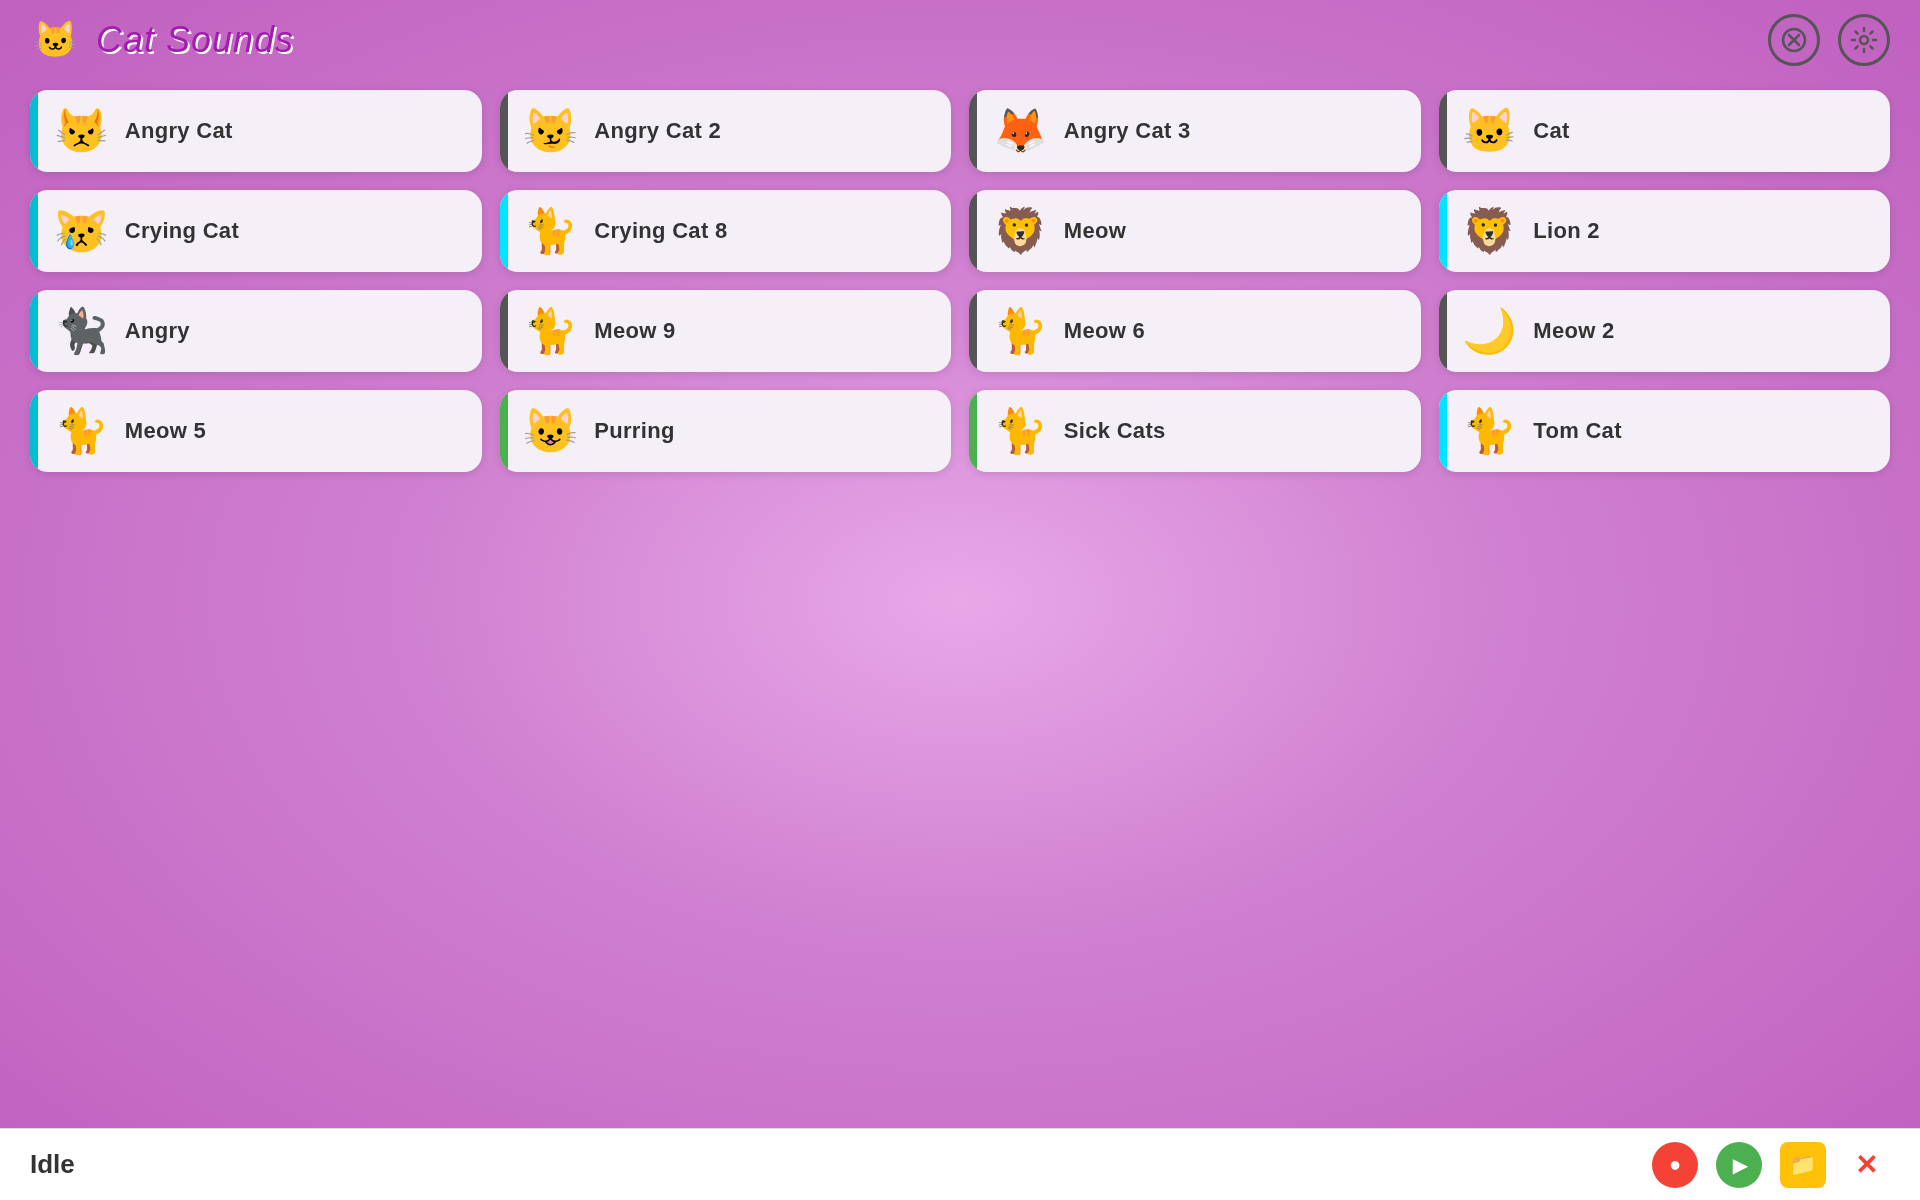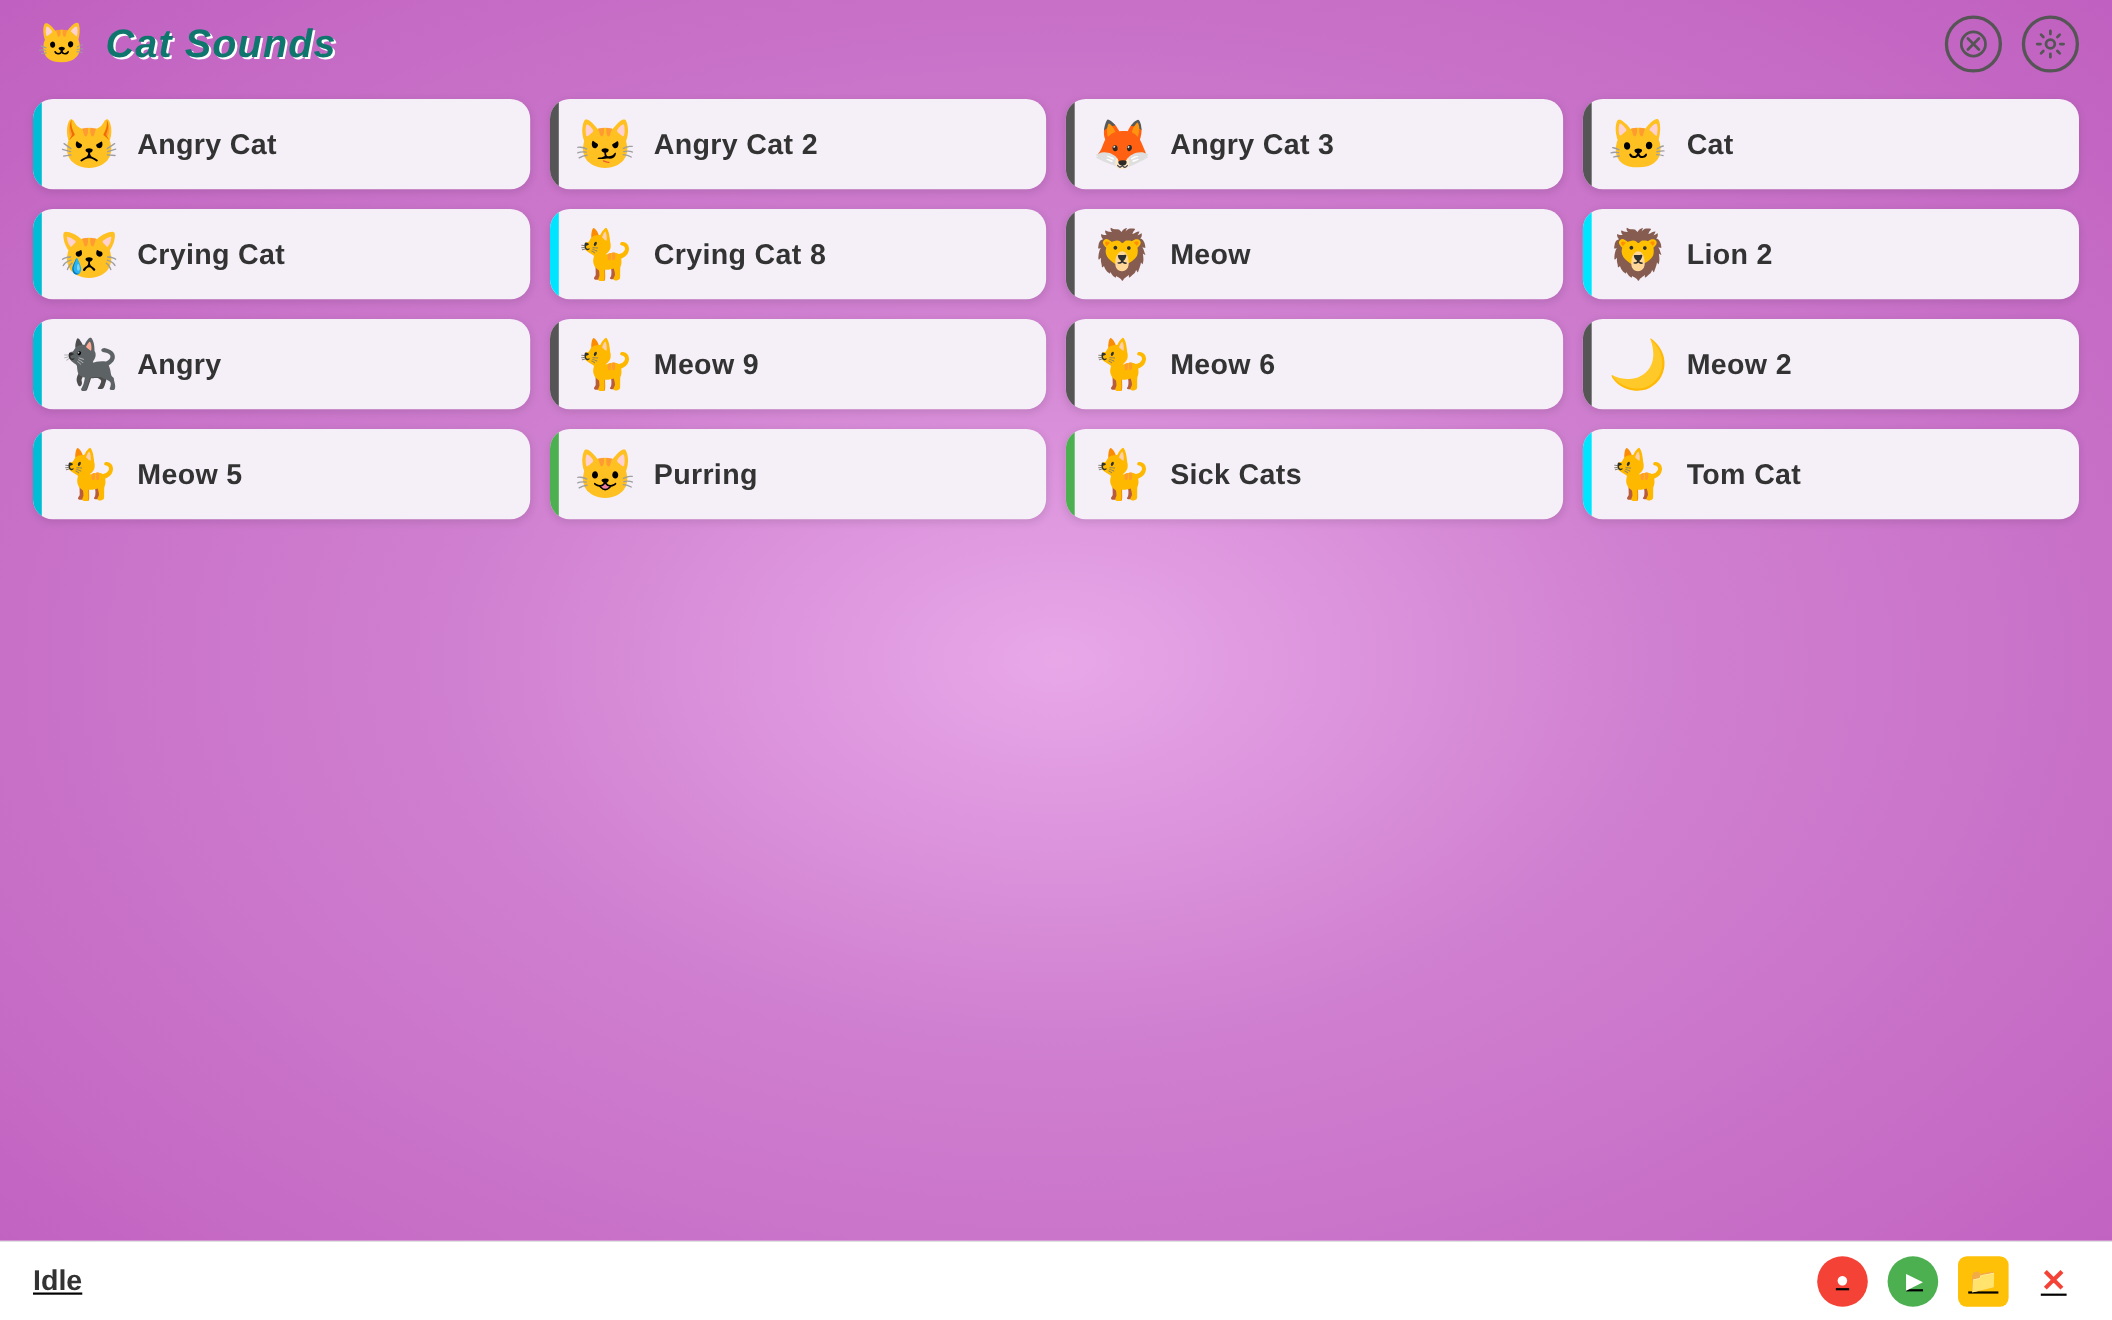--- a/index.html
+++ b/index.html
@@ -29,22 +29,22 @@
     .app-icon {
       width: 52px;
       height: 52px;
       font-size: 36px;
       display: flex;
       align-items: center;
       justify-content: center;
     }
     .app-title {
       font-size: 36px;
-      font-weight: 700;
-      color: #0f766e;
+      font-weight: 400;
+      color: #a21caf;
       font-style: italic;
       text-shadow: 2px 2px 0px #fff;
       letter-spacing: 1px;
     }
     .header-right {
       display: flex;
       gap: 18px;
       align-items: center;
     }
     .header-btn {
@@ -98,40 +98,39 @@
     .accent-dark::before { background: #555; }
     .accent-cyan::before { background: #00e5ff; }
     .accent-green::before { background: #4caf50; }
 
     .btn-icon {
       font-size: 44px;
       flex-shrink: 0;
       margin-left: 4px;
     }
     .btn-label {
-      font-size: 26px;
+      font-size: 22px;
       font-weight: 700;
       color: #333;
       letter-spacing: 0.3px;
     }
 
     
     .status-bar {
       position: absolute;
       bottom: 0;
       left: 0;
       right: 0;
       height: 72px;
       background: #fff;
       border-top: 1px solid #ddd;
       display: flex;
       align-items: center;
       padding: 12px 30px;
       gap: 23px;
-      text-decoration: underline;
     }
     .status-text {
       flex: 1;
       font-size: 26px;
       color: #333;
       font-weight: 600;
     }
     .status-controls {
       display: flex;
       gap: 18px;

